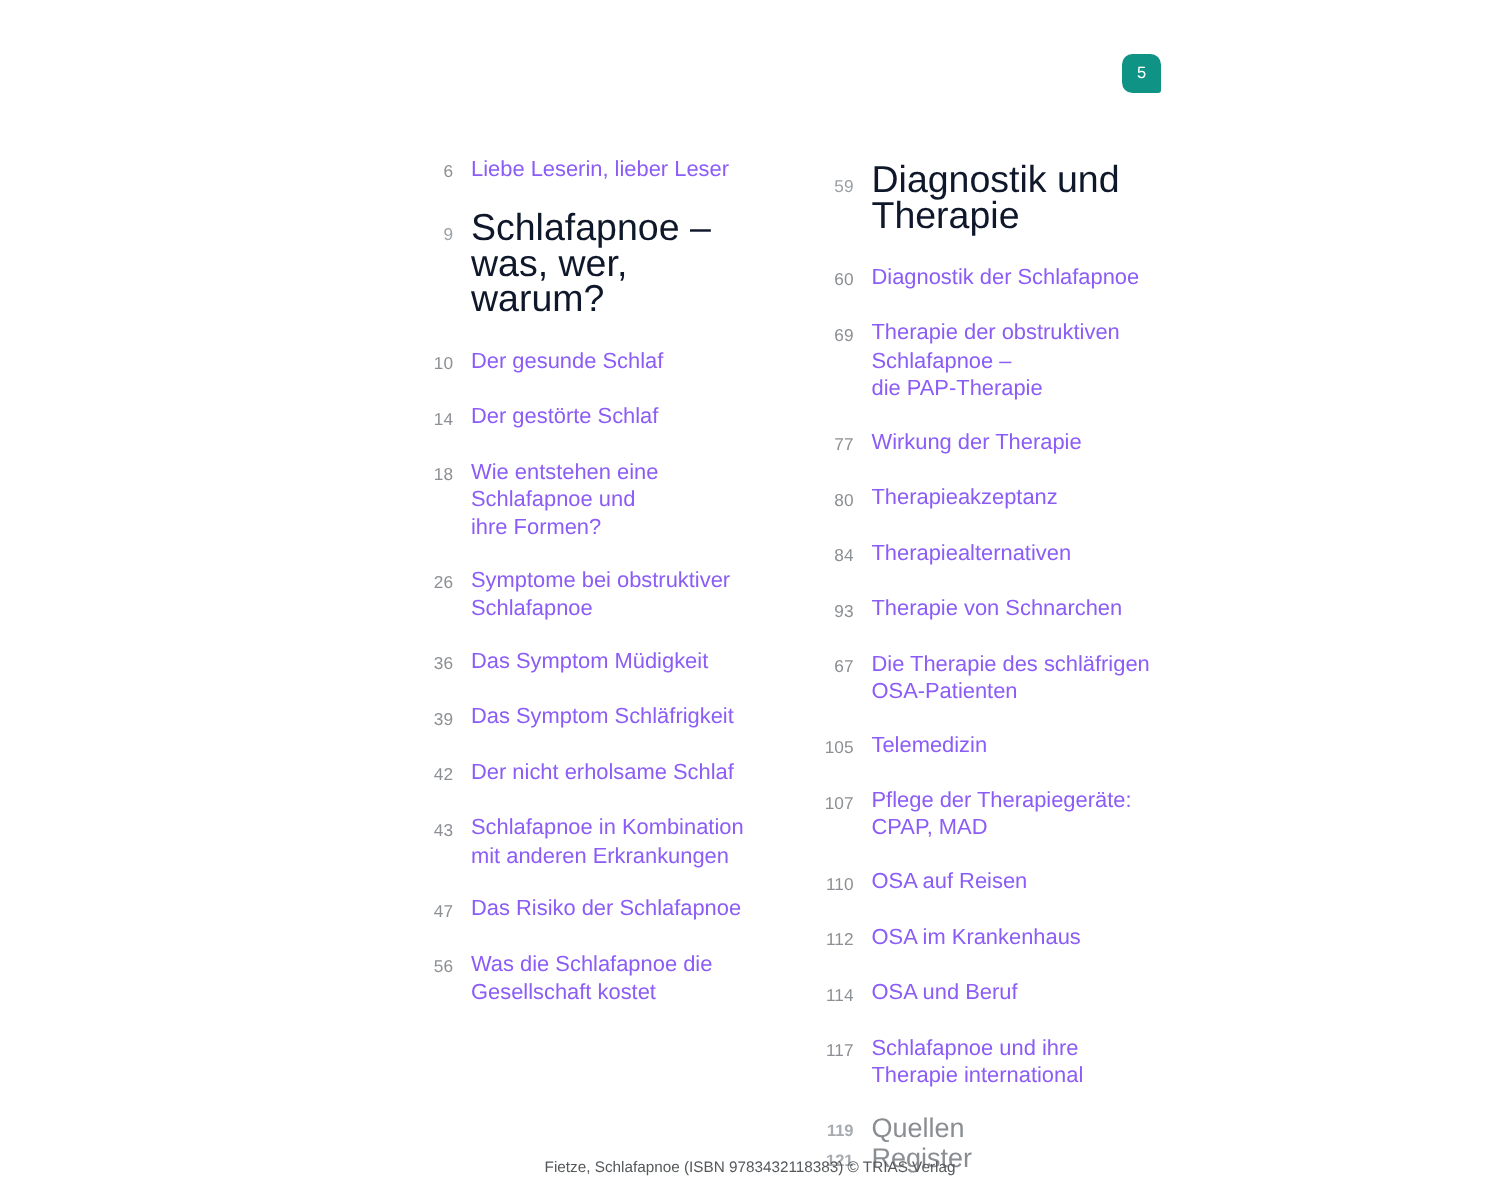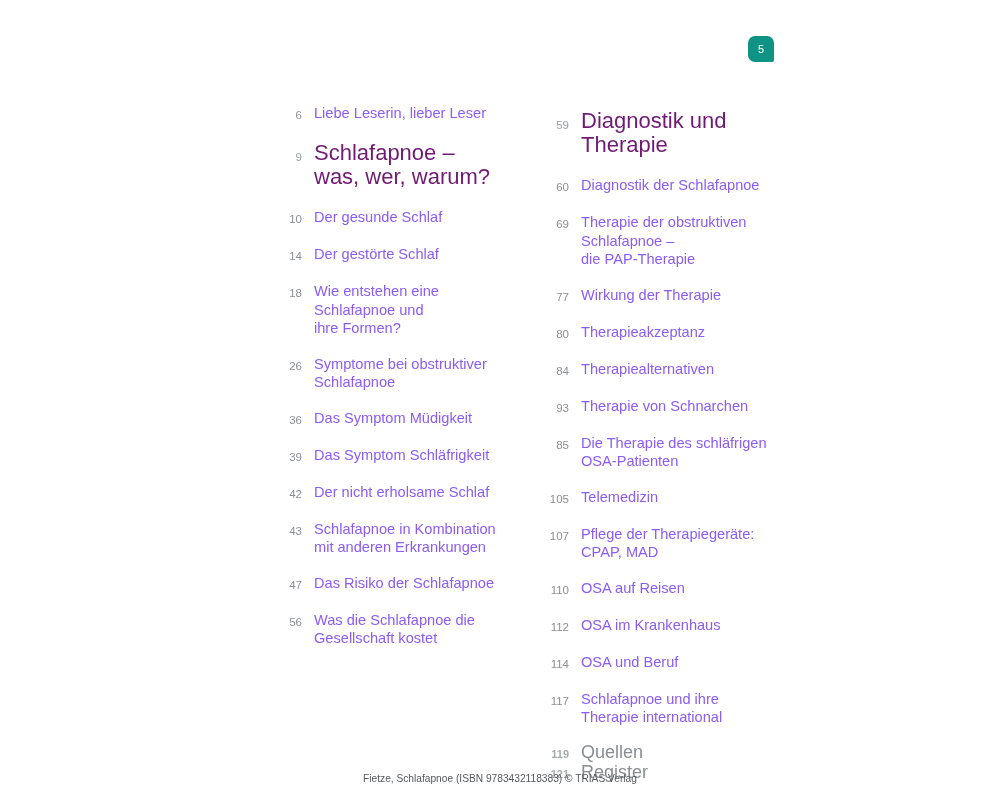--- a/index.html
+++ b/index.html
@@ -73,22 +73,22 @@
     margin-top: 5px;
   }
   .entry.chapter .num {
     font-size: 11.5px;
     line-height: 21px;
     padding-top: 6px;
     color: #9aa0a4;
     text-align: right;
   }
   .entry.chapter .label {
-    color: #701a75;
-    font-size: 22px;
+    color: #0f172a;
+    font-size: 25px;
     line-height: 23.5px;
   }
 
   
   .entry.minor {
     margin-bottom: 2px;
   }
   .entry.minor .num {
     font-size: 11px;
     line-height: 16px;
@@ -204,21 +204,21 @@
       </div>
       <div class="entry">
         <span class="num">84</span>
         <span class="label">Therapiealternativen</span>
       </div>
       <div class="entry">
         <span class="num">93</span>
         <span class="label">Therapie von Schnarchen</span>
       </div>
       <div class="entry">
-        <span class="num">85</span>
+        <span class="num">67</span>
         <span class="label">Die Therapie des schläfrigen
 OSA-Patienten</span>
       </div>
       <div class="entry">
         <span class="num">105</span>
         <span class="label">Telemedizin</span>
       </div>
       <div class="entry">
         <span class="num">107</span>
         <span class="label">Pflege der Therapiegeräte:

